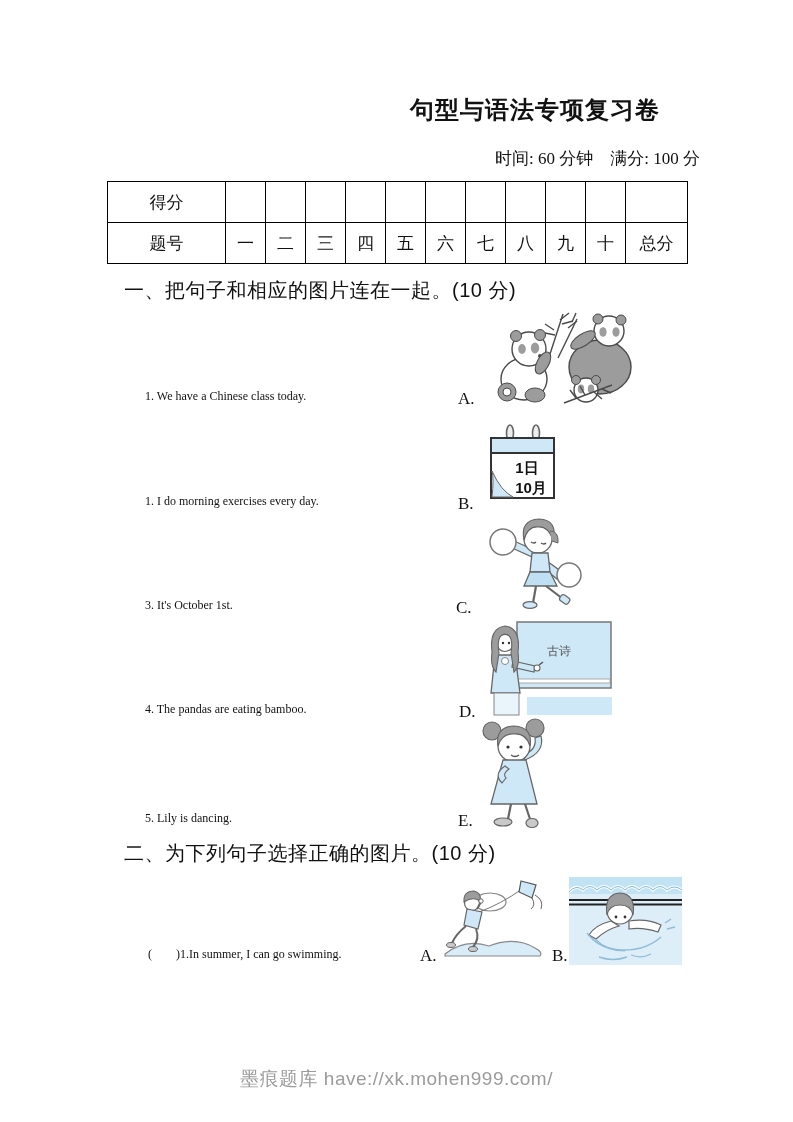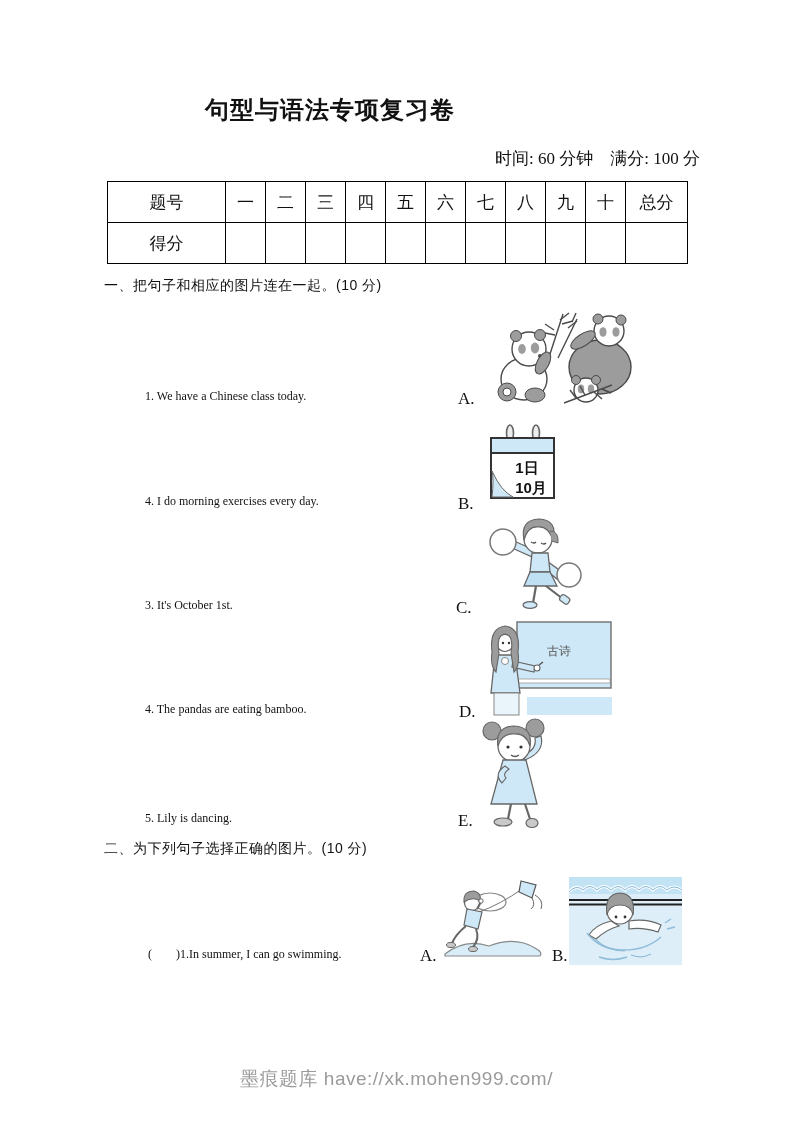--- a/index.html
+++ b/index.html
@@ -11,21 +11,21 @@
     overflow:hidden;
     font-family:"Liberation Serif","DejaVu Serif",serif;
     color:#111;
   }
   .abs{position:absolute;}
   .cn-sans{font-family:"Liberation Sans","DejaVu Sans",sans-serif;}
   .serif{font-family:"Liberation Serif","DejaVu Serif",serif;}
 
   .doc-title{
     left:0;top:94px;width:660px;
-    text-align:center;
+    text-align:right;
     font-size:24px;font-weight:bold;
     letter-spacing:1px;
   }
   .meta-line{
     top:147px;right:93px;
     font-size:17px;
   }
   table.score{
     position:absolute;left:107px;top:181px;
     border-collapse:collapse;
@@ -34,22 +34,22 @@
   }
   table.score td{
     border:1.6px solid #000;
     height:40px;
     text-align:center;
     vertical-align:middle;
     font-size:17px;
     padding:0;
   }
   .sec-heading{
-    left:104px;
-    font-size:14px;
+    left:124px;
+    font-size:20px;
     letter-spacing:0.5px;
   }
   .sentence{left:145px;font-size:12px;white-space:nowrap;}
   .letter{font-size:17px;}
   .illus{line-height:0;}
   .footer{
     left:0;top:1066px;width:793px;
     text-align:center;
     font-size:19px;color:#9b9b9b;
     letter-spacing:0.5px;
@@ -75,46 +75,46 @@
         <col style="width:40px">
       <col style="width:40px">
         <col style="width:40px">
         <col style="width:40px">
         <col style="width:40px">
         <col style="width:40px">
       <col style="width:62px">
     </colgroup>
     <tbody>
         <tr>
+      <td>得分</td>
+      <td></td>
+      <td></td>
+      <td></td>
+      <td></td>
+      <td></td>
+      <td></td>
+      <td></td>
+      <td></td>
+      <td></td>
+      <td></td>
+      <td></td>
+    </tr>
+    <tr>
       <td>题号</td>
       <td>一</td>
       <td>二</td>
       <td>三</td>
       <td>四</td>
       <td>五</td>
       <td>六</td>
       <td>七</td>
       <td>八</td>
       <td>九</td>
       <td>十</td>
       <td>总分</td>
-    </tr>
-    <tr>
-      <td>得分</td>
-      <td></td>
-      <td></td>
-      <td></td>
-      <td></td>
-      <td></td>
-      <td></td>
-      <td></td>
-      <td></td>
-      <td></td>
-      <td></td>
-      <td></td>
     </tr>
   </tbody>
     </table>
 
   <div class="abs sec-heading cn-sans" style="top:277px">一、把句子和相应的图片连在一起。(10 分)</div>
 
   <div class="abs illus" style="left:488px;top:306px">
     <svg width="150" height="100" viewBox="0 0 150 100">
       <g stroke="#4a4a4a" stroke-width="1.4" fill="none">
         <path d="M62 48 L75 8"></path>
@@ -167,21 +167,21 @@
       <ellipse cx="21" cy="9" rx="3.5" ry="8" fill="#ededed" stroke="#666" stroke-width="1.6"></ellipse>
       <ellipse cx="47" cy="9" rx="3.5" ry="8" fill="#ededed" stroke="#666" stroke-width="1.6"></ellipse>
       <rect x="2" y="14" width="63" height="60" fill="#fff" stroke="#333" stroke-width="2"></rect>
       <rect x="2" y="14" width="63" height="15" fill="#cfe8f7" stroke="#333" stroke-width="2"></rect>
       <path d="M3 73 Q5 55 3 47 Q12 67 24 73 Z" fill="#cfe8f7" stroke="#666" stroke-width="1"></path>
       <text x="38" y="49" font-size="15" font-weight="bold" fill="#111" text-anchor="middle">1日</text>
       <text x="42" y="69" font-size="15" font-weight="bold" fill="#111" text-anchor="middle">10月</text>
     </svg>
   </div>
 
-  <div class="abs sentence" style="top:494px">4. I do morning exercises every day.</div>
+  <div class="abs sentence" style="top:494px">1. I do morning exercises every day.</div>
   <div class="abs letter" style="left:458px;top:494px">B.</div>
 
   <div class="abs illus" style="left:486px;top:511px">
     <svg width="118" height="102" viewBox="0 0 118 102">
       <path d="M28 30 L55 42 L53 49 L26 37 Z" fill="#cfe8f7" stroke="#666" stroke-width="1.3"></path>
       <path d="M58 48 L76 61 L71 68 L55 55 Z" fill="#cfe8f7" stroke="#666" stroke-width="1.3"></path>
       <circle cx="17" cy="31" r="13" fill="#fff" stroke="#777" stroke-width="1.5"></circle>
       <circle cx="83" cy="64" r="12" fill="#fff" stroke="#777" stroke-width="1.5"></circle>
       <circle cx="52" cy="28" r="14" fill="#fff" stroke="#666" stroke-width="1.3"></circle>
       <path d="M38 29 Q34 9 53 8 Q72 9 67 29 Q62 15 52 16 Q42 15 38 29 Z" fill="#9c9c9c" stroke="#666" stroke-width="1.2"></path>

